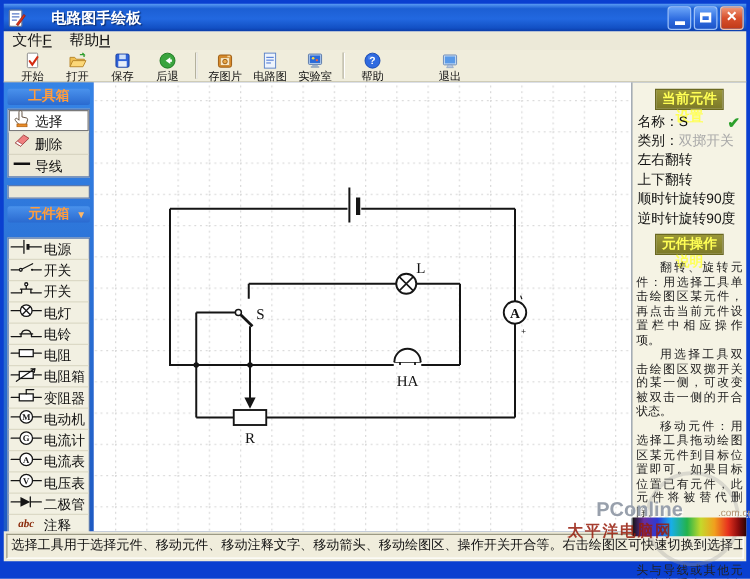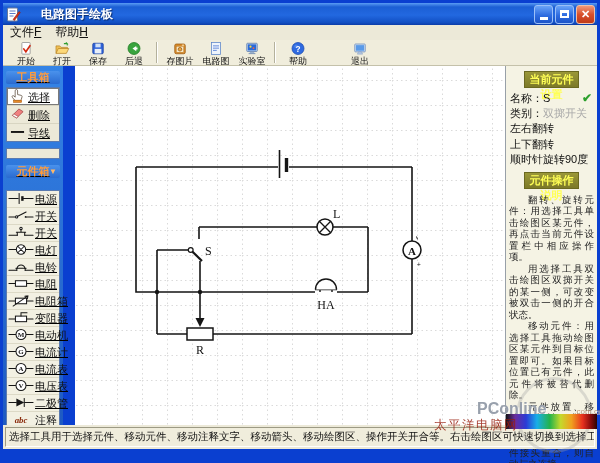--- a/index.html
+++ b/index.html
@@ -24,22 +24,22 @@
   .menu-item u{text-decoration:underline;}
   .toolbar{position:absolute;left:3px;top:40px;right:3px;height:26px;background:#F0EDDC;
     border-bottom:1px solid #c4c1aa;display:flex;align-items:flex-start;padding:1px 0 0 5px;box-sizing:border-box;}
   .tb-btn{min-width:32px;padding:0 2px;display:flex;flex-direction:column;align-items:center;cursor:pointer;}
   .tb-icon{height:15px;display:flex;align-items:flex-end;}
   .tb-icon svg{width:16px;height:15px;display:block;}
   .tb-label{font-size:9px;color:#111;line-height:9px;margin-top:1px;white-space:nowrap;}
   .tb-sep{width:1px;height:21px;background:#b4b19c;border-right:1px solid #fff;margin:1px 4px 0 4px;flex:none;}
   .tb-spacer{width:26px;flex:none;}
   
-  .sidebar{position:absolute;left:3px;top:66px;width:60px;bottom:38px;
-    background:linear-gradient(180deg,#3584E6,#1E5AC2);text-decoration:underline;}
+  .sidebar{position:absolute;left:3px;top:66px;width:72px;bottom:38px;
+    background:linear-gradient(180deg,#3584E6,#1E5AC2);}
   .side-header{margin:5px 3px 3px;height:13px;line-height:13px;text-align:center;position:relative;
     color:#FF9C3C;font-weight:bold;font-size:11px;
     background:linear-gradient(180deg,#4a92ec,#2a6ad0);border-radius:2px;}
   .side-header .dd{position:absolute;right:3px;top:0;font-size:8px;color:#FFB868;}
   .toolbox-list{margin:0 3px;background:#ECE9D8;border:1px solid #5a7ab0;}
   .tool-row{height:17px;display:flex;align-items:flex-end;gap:3px;padding:0 3px;font-size:11px;color:#111;
     border-bottom:1px solid #d8d5c2;cursor:pointer;}
   .tool-row:last-child{border-bottom:none;}
   .tool-row.selected{background:#fff;box-shadow:inset 0 0 0 1px #7a7a7a;}
   .tool-row svg{width:15px;height:15px;flex:none;}
@@ -69,21 +69,21 @@
     padding:2px;box-sizing:border-box;}
   .status-field{height:100%;box-sizing:border-box;border:1px solid;border-color:#9c9a84 #fff #fff #9c9a84;
     font-size:10.5px;line-height:17px;padding:0 3px;color:#111;white-space:nowrap;overflow:hidden;background:#F0EDDC;}
   
   .wm{position:absolute;z-index:50;pointer-events:none;}
   #wm-stamp{left:516px;top:377px;width:70px;height:70px;border:3px solid rgba(160,160,160,.33);border-radius:50%;}
   #wm-brand{left:477px;top:400px;font-size:16px;font-weight:bold;color:#98a0ac;text-shadow:1px 1px 0 rgba(255,255,255,.8);}
   #wm-brand .suffix{font-size:8px;color:#b09070;font-weight:normal;padding-left:28px;}
   #wm-rainbow{left:506px;top:414px;width:91px;height:15px;
     background:linear-gradient(90deg,#141414,#6a2d9e 10%,#2b3bd6 22%,#19aee8 34%,#23b34b 48%,#c5d92b 60%,#f0a01e 72%,#e8321e 84%,#8a0c0c 93%,#2a0404);}
-  #wm-site{left:434px;top:417px;font-size:12.5px;font-weight:normal;color:rgba(150,28,12,.85);letter-spacing:1.5px;text-align:right;}
+  #wm-site{left:454px;top:417px;font-size:12.5px;font-weight:bold;color:rgba(150,28,12,.85);letter-spacing:1.5px;text-align:right;}
 </style>
 </head>
 <body>
 
 <div class="titlebar">
   <span class="title-icon">
     <svg viewBox="0 0 15 15">
         <rect x="1.5" y="1" width="10" height="13" rx="1" fill="#fff" stroke="#6a7a9a"></rect>
         <path d="M3.5 4 h6 M3.5 6.5 h6 M3.5 9 h4" stroke="#5a7ac8" fill="none"></path>
         <path d="M7 12.5 L13 4.5 l1.3 1 L8.5 13.5 z" fill="#d83018" stroke="#8a1808" stroke-width=".5"></path>
@@ -413,20 +413,21 @@
     <span>名称：</span><span>S</span>
     <span class="prop-check">✔</span>
   </div>
   <div class="prop-row">
     <span>类别：</span><span class="prop-muted">双掷开关</span>
   </div>
   <div id="action-list">
       <div class="action-row">左右翻转</div>
       <div class="action-row">上下翻转</div>
       <div class="action-row">顺时针旋转90度</div>
+      <div class="action-row">逆时针旋转90度</div>
     </div>
   <div class="panel-header second">元件操作说明</div>
   <div class="instructions" id="instructions">
       <p>翻转、旋转元件：用选择工具单击绘图区某元件，再点击当前元件设置栏中相应操作项。</p>
       <p>用选择工具双击绘图区双掷开关的某一侧，可改变被双击一侧的开合状态。</p>
       <p>移动元件：用选择工具拖动绘图区某元件到目标位置即可。如果目标位置已有元件，此元件将被替代删除。</p>
       <p>元件放置、移动、翻转、旋转后，如果此元件接头与导线或其他元件接头重合，则自动与之连接。</p>
     </div>
 </div>
 

